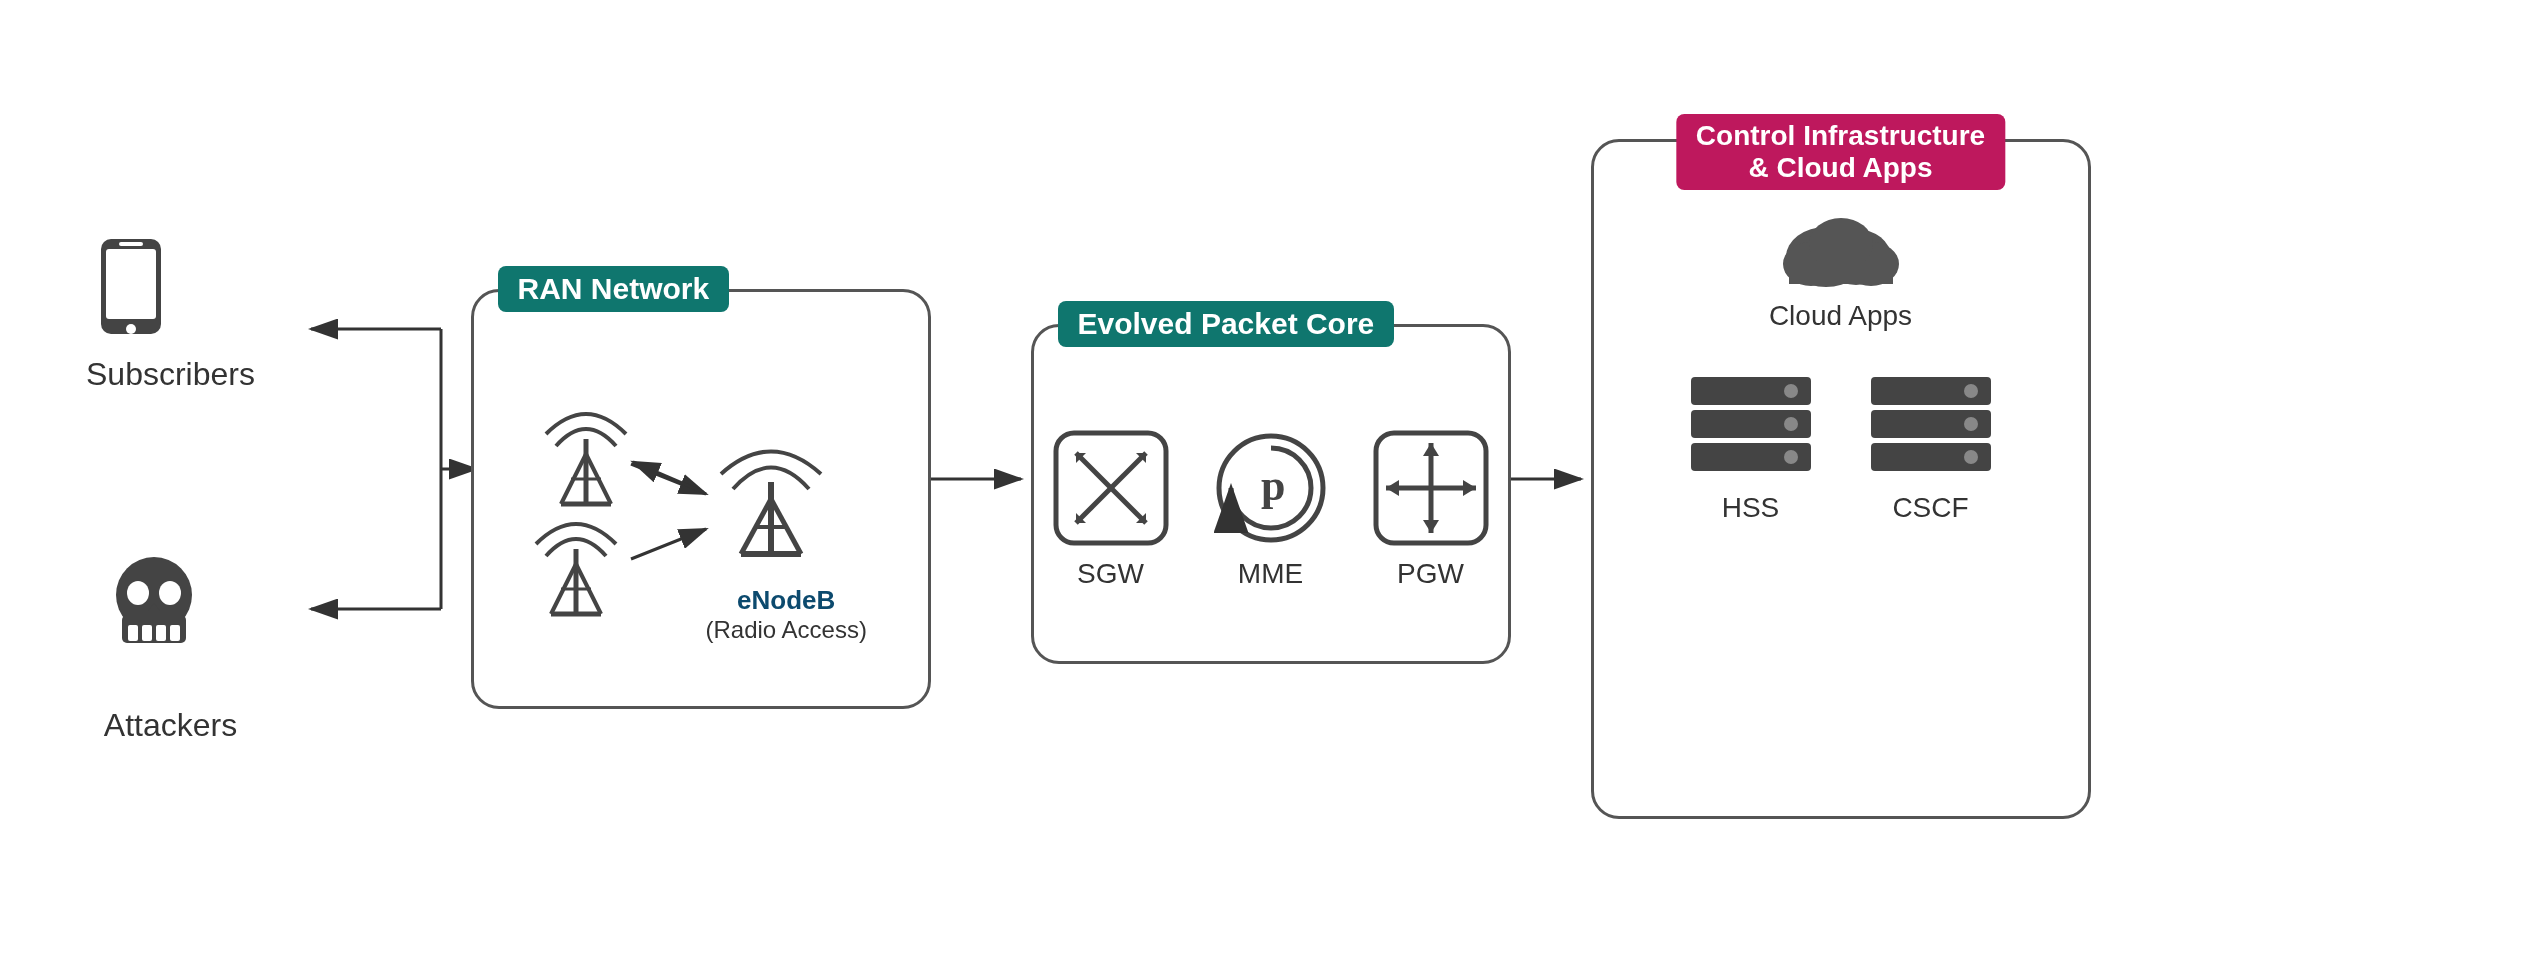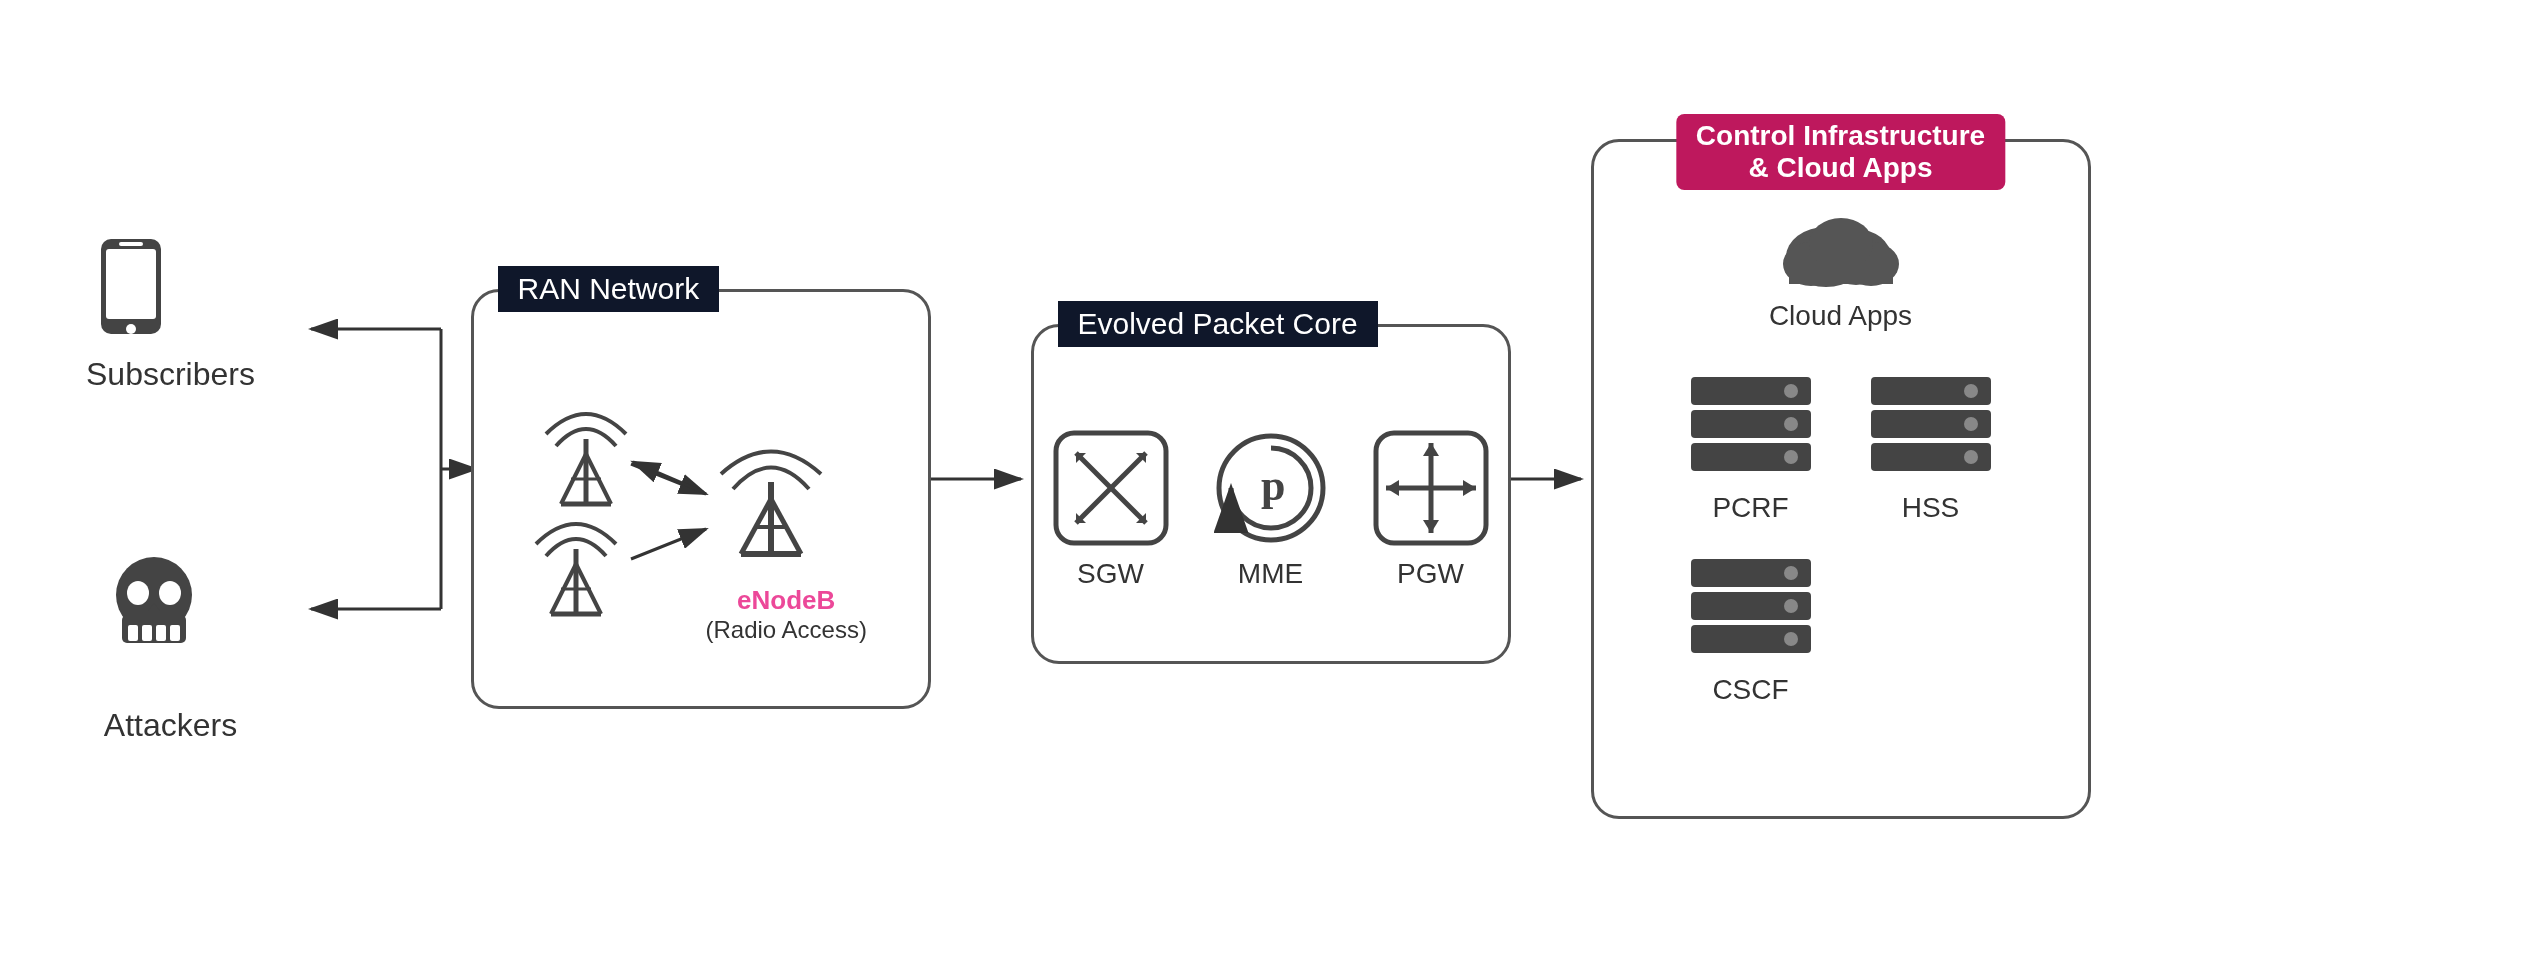--- a/index.html
+++ b/index.html
@@ -46,26 +46,26 @@
     .box {
       border: 3px solid #555;
       border-radius: 28px;
       position: relative;
       background: #fff;
     }
     .box-label {
       position: absolute;
       top: -26px;
       left: 24px;
-      background: #0f172a;
+      background: #0f766e;
       color: #fff;
       font-size: 30px;
-      font-weight: 400;
+      font-weight: 700;
       padding: 6px 20px;
-      border-radius: 0;
+      border-radius: 8px;
     }
     .ran-box {
       width: 460px;
       height: 420px;
       display: flex;
       flex-direction: column;
       align-items: center;
       justify-content: center;
       gap: 20px;
       padding-top: 30px;
@@ -270,21 +270,21 @@
 
       <svg style="position:absolute;top:0;left:0;" width="380" height="260">
 
         <line x1="120" y1="80" x2="195" y2="110" stroke="#333" stroke-width="3" marker-end="url(#arrowhead)"></line>
         <line x1="120" y1="175" x2="195" y2="145" stroke="#333" stroke-width="3" marker-end="url(#arrowhead)"></line>
 
         <line x1="192" y1="108" x2="122" y2="78" stroke="#333" stroke-width="3" marker-end="url(#arrowhead)"></line>
       </svg>
 
       <div style="position:absolute; bottom:0px; left:195px; text-align:center;">
-        <div style="font-size:26px; font-weight:600; color:#ec4899;">eNodeB</div>
+        <div style="font-size:26px; font-weight:600; color:#0c4a6e;">eNodeB</div>
         <div style="font-size:24px; color:#333;">(Radio Access)</div>
       </div>
     </div>
   </div>
 
   <div style="position:relative; width:100px; height:340px; flex-shrink:0;">
     <svg width="100" height="340" style="position:absolute;top:0;left:0;">
       <line x1="0" y1="170" x2="90" y2="170" stroke="#333" stroke-width="3" marker-end="url(#arrowhead)"></line>
     </svg>
   </div>
@@ -358,32 +358,20 @@
         <ellipse cx="40" cy="62" rx="28" ry="22" fill="#555"></ellipse>
         <ellipse cx="100" cy="62" rx="28" ry="22" fill="#555"></ellipse>
         <ellipse cx="70" cy="42" rx="32" ry="26" fill="#555"></ellipse>
         <rect x="18" y="60" width="104" height="22" fill="#555"></rect>
       </svg>
       <span class="cloud-apps-label">Cloud Apps</span>
     </div>
 
     <div class="servers-grid">
 
-      <div class="server-item">
-        <svg width="130" height="110" viewBox="0 0 130 110">
-
-          <rect x="5" y="5" width="120" height="28" rx="4" fill="#444"></rect>
-          <circle cx="105" cy="19" r="7" fill="#888"></circle>
-          <rect x="5" y="38" width="120" height="28" rx="4" fill="#444"></rect>
-          <circle cx="105" cy="52" r="7" fill="#888"></circle>
-          <rect x="5" y="71" width="120" height="28" rx="4" fill="#444"></rect>
-          <circle cx="105" cy="85" r="7" fill="#888"></circle>
-        </svg>
-        <span class="server-label">PCRF</span>
-      </div>
 
       <div class="server-item">
         <svg width="130" height="110" viewBox="0 0 130 110">
           <rect x="5" y="5" width="120" height="28" rx="4" fill="#444"></rect>
           <circle cx="105" cy="19" r="7" fill="#888"></circle>
           <rect x="5" y="38" width="120" height="28" rx="4" fill="#444"></rect>
           <circle cx="105" cy="52" r="7" fill="#888"></circle>
           <rect x="5" y="71" width="120" height="28" rx="4" fill="#444"></rect>
           <circle cx="105" cy="85" r="7" fill="#888"></circle>
         </svg>

